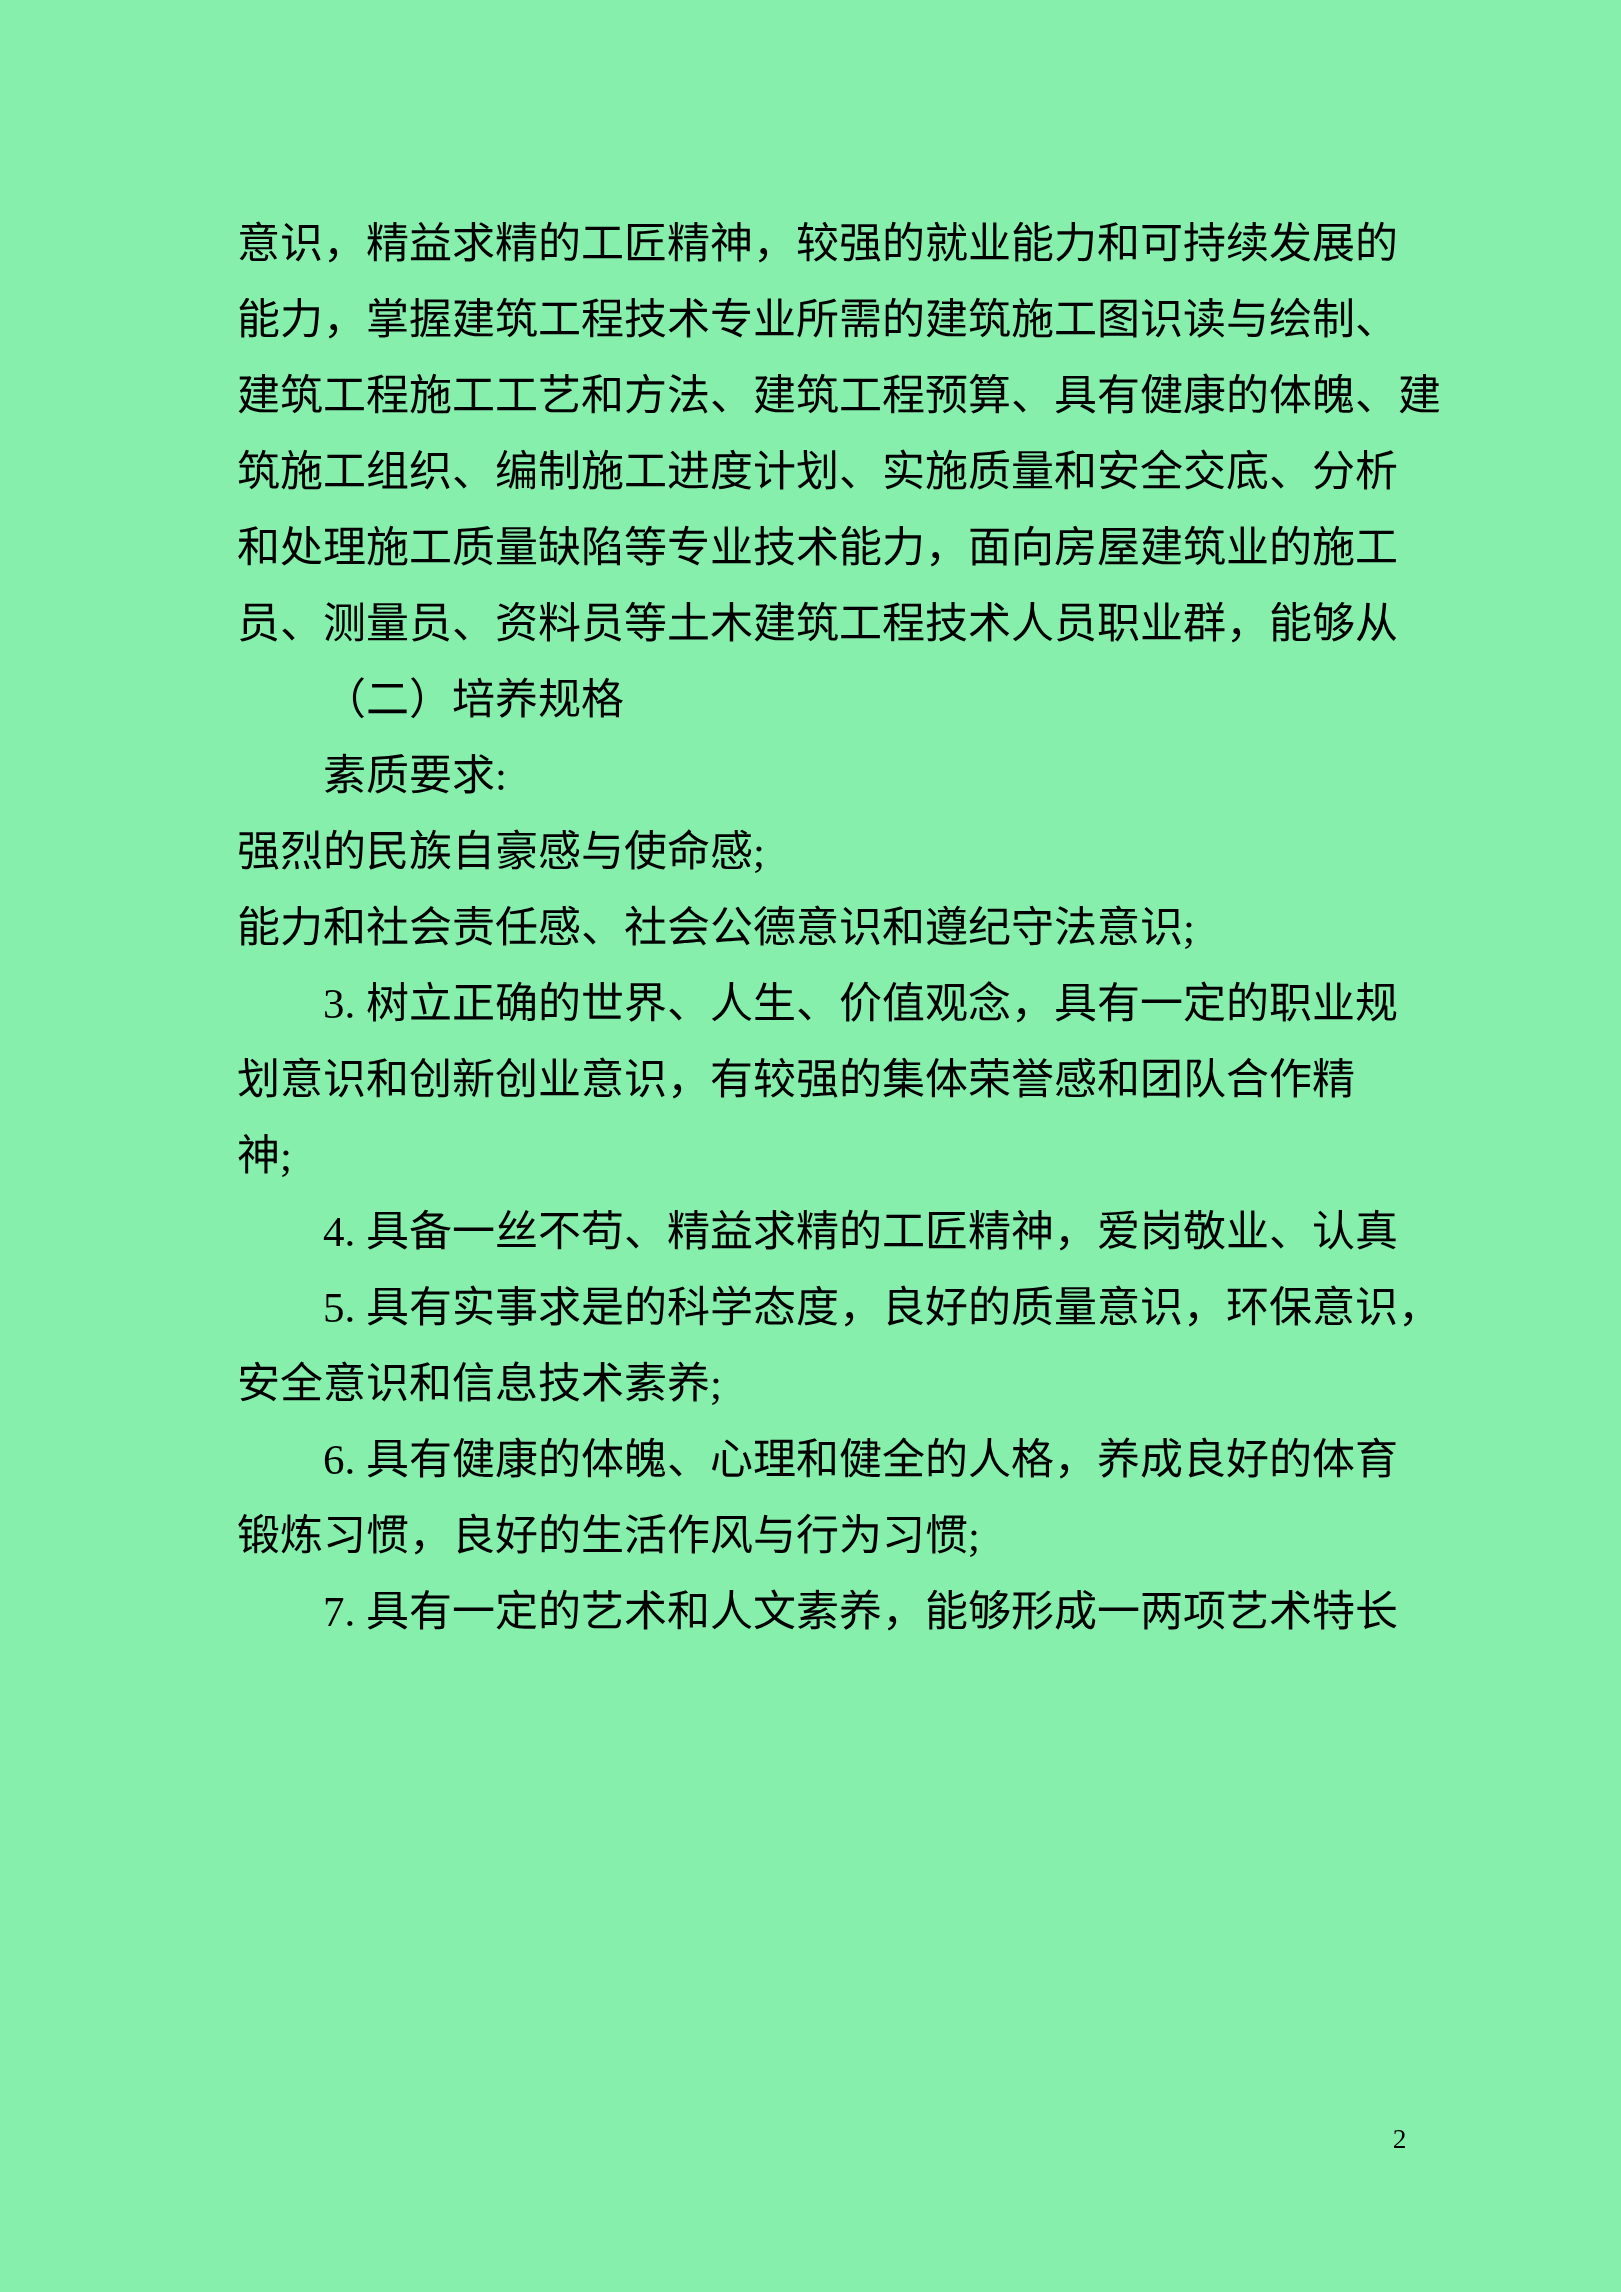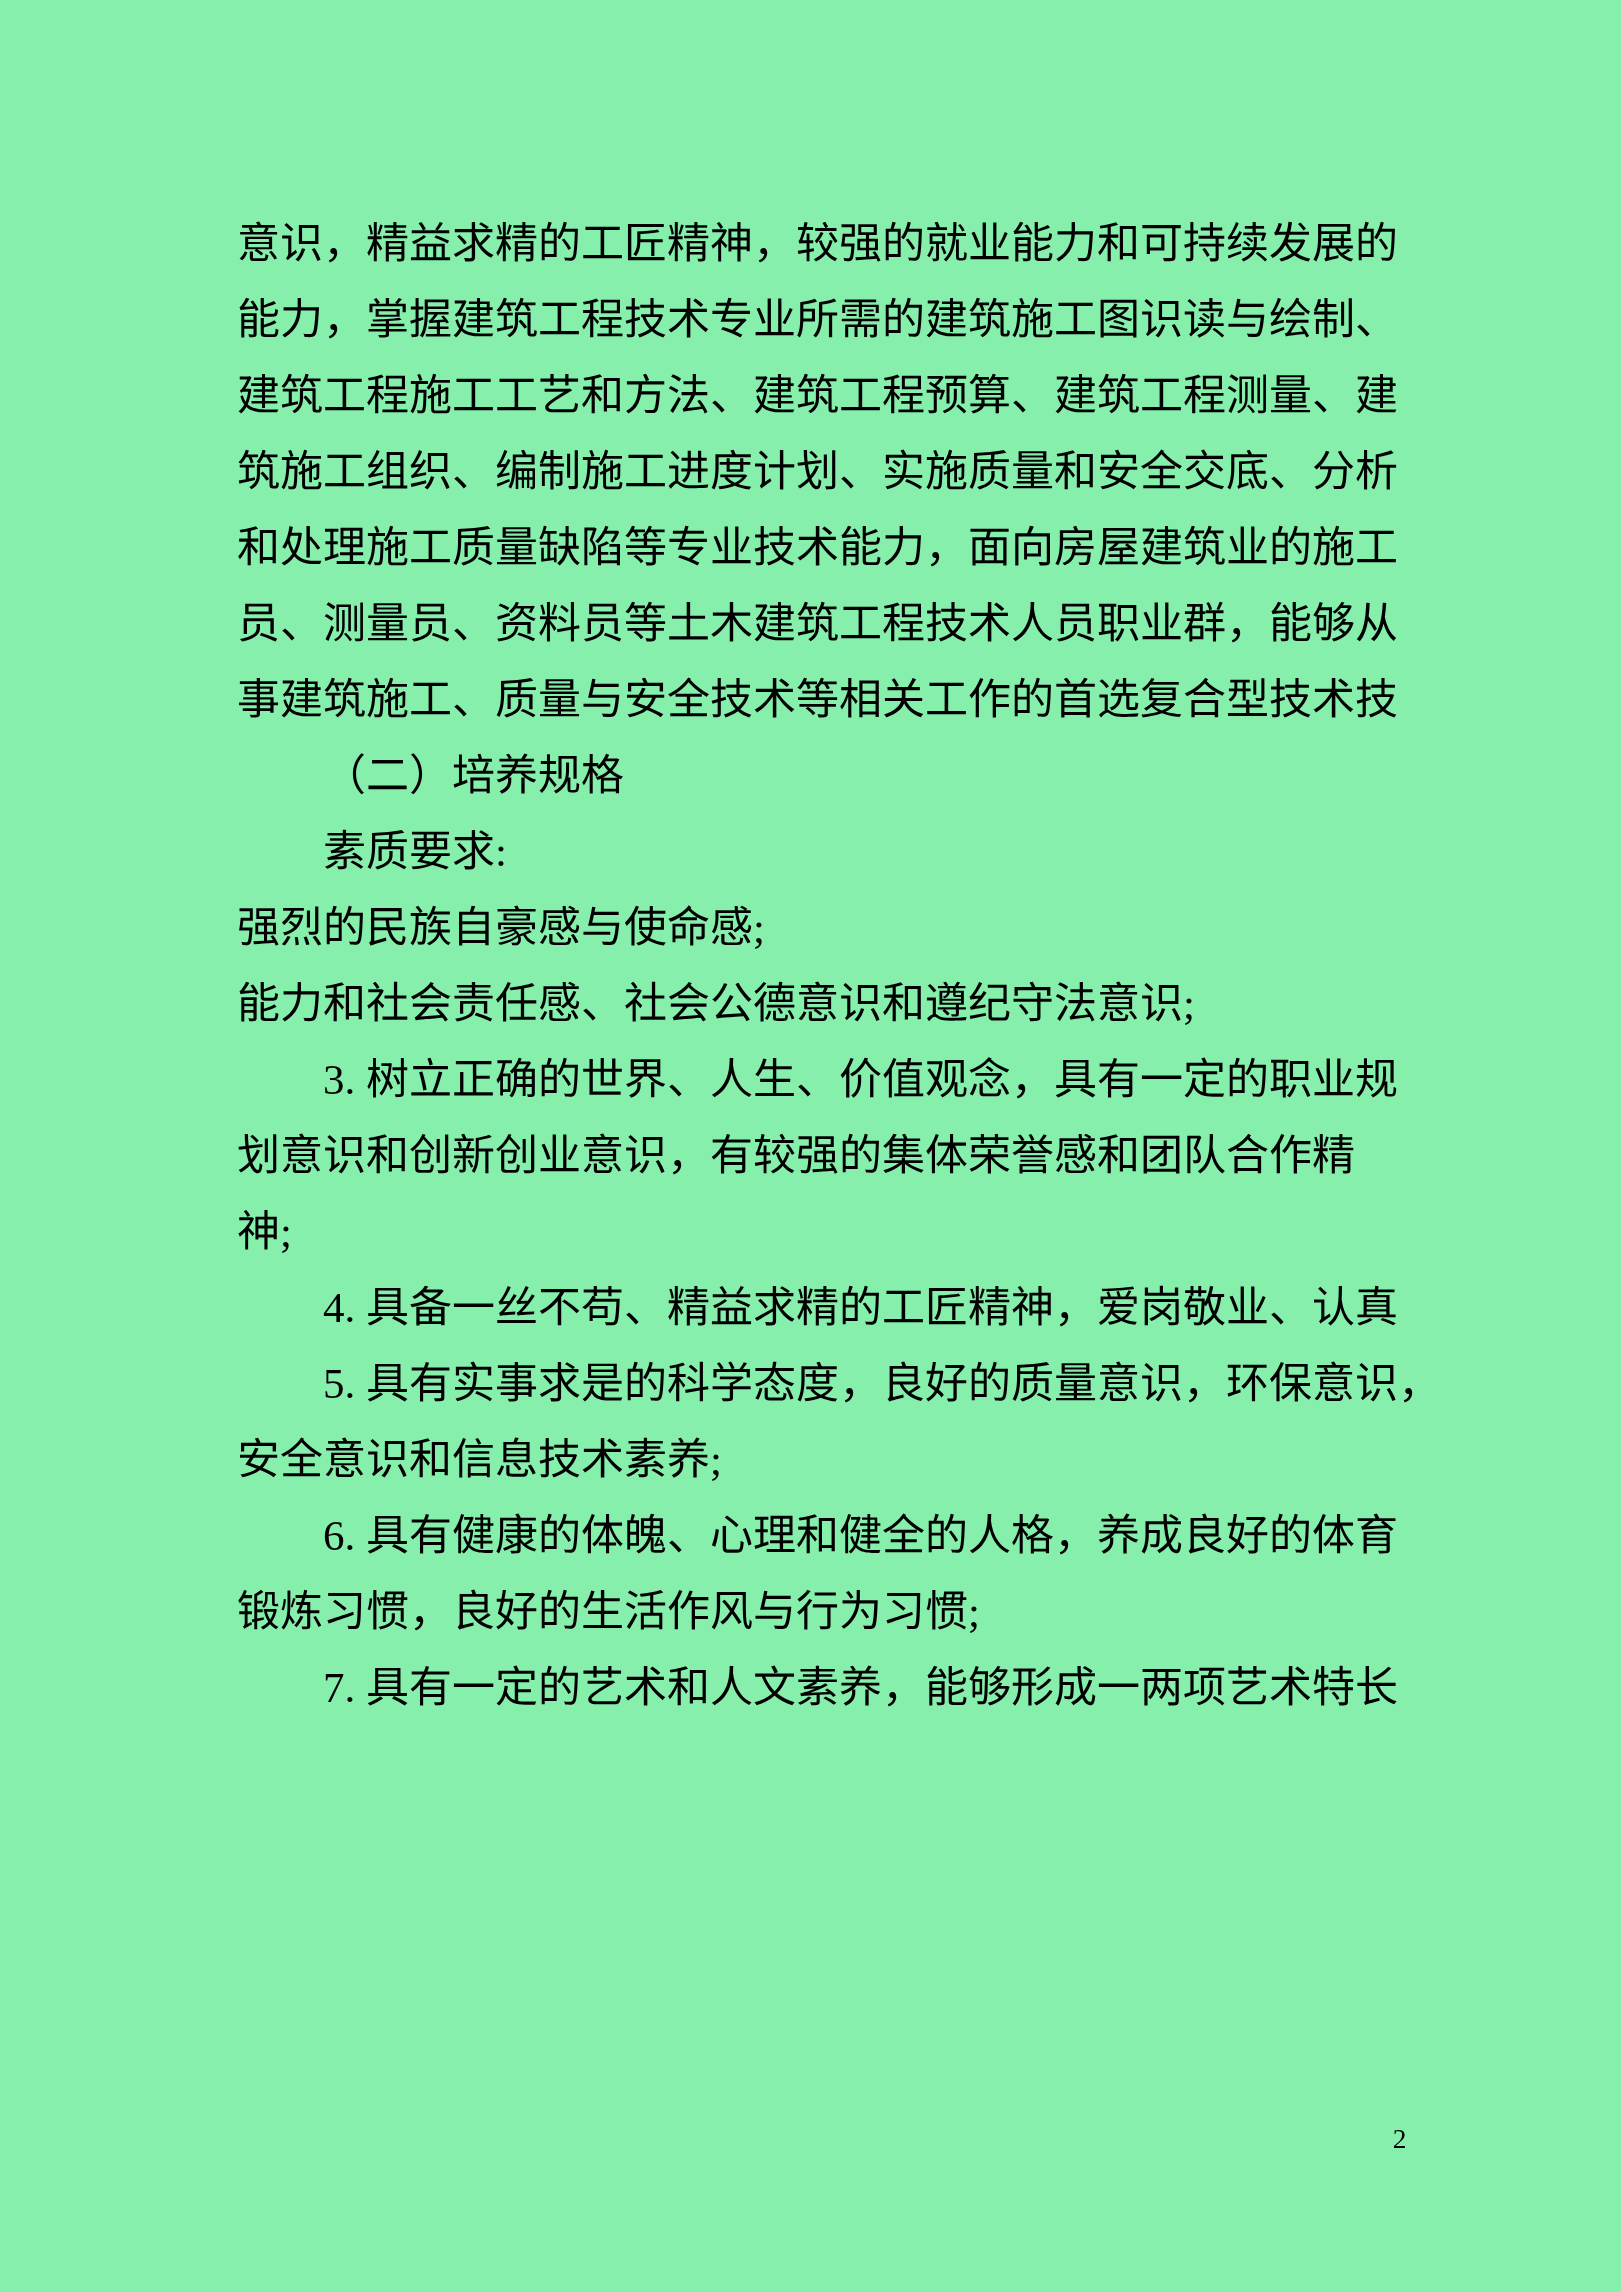--- a/index.html
+++ b/index.html
@@ -45,25 +45,24 @@
     color: #000000;
   }
 </style>
 </head>
 <body>
 
 <div class="page">
   <div class="text-block">
     <div class="line">意识，精益求精的工匠精神，较强的就业能力和可持续发展的</div>
     <div class="line">能力，掌握建筑工程技术专业所需的建筑施工图识读与绘制、</div>
-    <div class="line">建筑工程施工工艺和方法、建筑工程预算、建筑工程测量、建</div>
+    <div class="line">建筑工程施工工艺和方法、建筑工程预算、具有健康的体魄、建</div>
     <div class="line">筑施工组织、编制施工进度计划、实施质量和安全交底、分析</div>
     <div class="line">和处理施工质量缺陷等专业技术能力，面向房屋建筑业的施工</div>
     <div class="line">员、测量员、资料员等土木建筑工程技术人员职业群，能够从</div>
-    <div class="line">事建筑施工、质量与安全技术等相关工作的首选复合型技术技</div>
     <div class="line indent">（二）培养规格</div>
     <div class="line indent">素质要求:</div>
     <div class="line">强烈的民族自豪感与使命感;</div>
     <div class="line">能力和社会责任感、社会公德意识和遵纪守法意识;</div>
     <div class="line indent">3. 树立正确的世界、人生、价值观念，具有一定的职业规</div>
     <div class="line">划意识和创新创业意识，有较强的集体荣誉感和团队合作精</div>
     <div class="line">神;</div>
     <div class="line indent">4. 具备一丝不苟、精益求精的工匠精神，爱岗敬业、认真</div>
     <div class="line indent">5. 具有实事求是的科学态度，良好的质量意识，环保意识，</div>
     <div class="line">安全意识和信息技术素养;</div>

